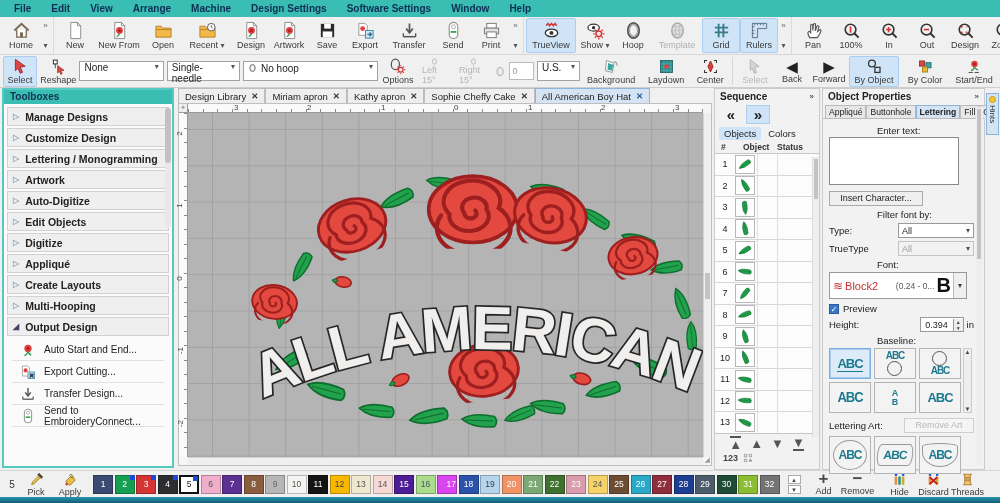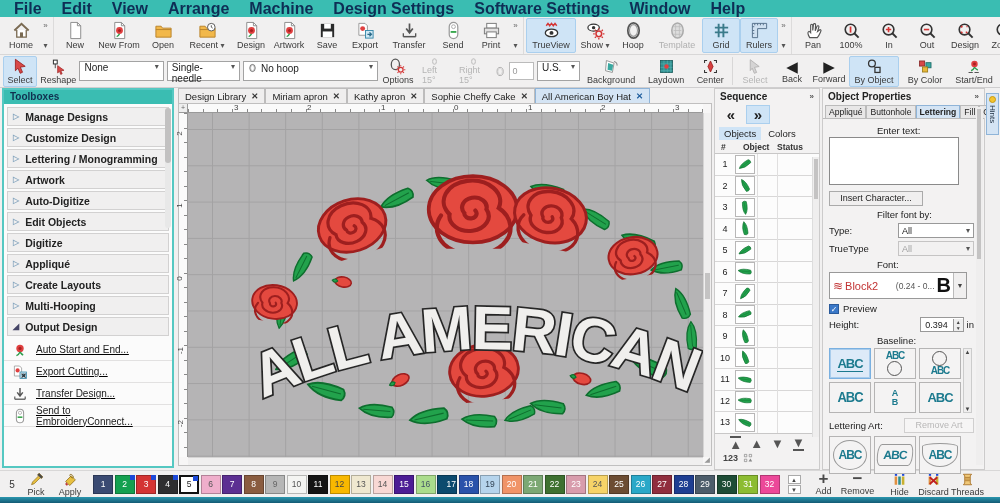--- a/index.html
+++ b/index.html
@@ -1,21 +1,21 @@
 <!DOCTYPE html>
 <html><head>
 <meta charset="utf-8">
 <style>
   * { box-sizing: border-box; margin: 0; padding: 0; }
   html,body { width:1000px; height:503px; overflow:hidden; font-family:"Liberation Sans",sans-serif; background:#f1f0f0; }
   .ni { pointer-events:none; }
 
   
   #menubar { height:17px; background:#3abdb2; display:flex; align-items:center; padding-left:4px; }
-  .menu-item { font-size:16px; font-weight:bold; color:#0e2e55; padding:1px 10px; cursor:default; }
+  .menu-item { font-size:10px; font-weight:bold; color:#0e2e55; padding:1px 10px; cursor:default; }
 
   
   #toolbar1 { height:38px; background:#f1f0f0; border-bottom:1px solid #d8d7d7; display:flex; align-items:stretch; }
   .tgroup { display:flex; align-items:stretch; border-right:1px solid #dcdbdb; padding:1px 2px; }
   .t1btn { width:38px; display:flex; flex-direction:column; align-items:center; justify-content:center; gap:0px; font-size:9px; color:#3a3a3a; border:1px solid transparent; border-radius:2px; }
   .t1btn.wide { width:50px; }
   .t1btn.hl { background:#cfe4f6; border-color:#aacfee; }
   .t1btn.dis { color:#b0b0b0; }
   .t1btn .ic { width:19px; height:19px; }
   .chev { width:11px; display:flex; flex-direction:column; align-items:center; justify-content:space-between; padding:3px 0; color:#666; font-size:8px; }
@@ -36,21 +36,21 @@
   
   #main { position:relative; height:382px; }
 
   
   #toolbox { position:absolute; left:2px; top:0; width:172px; height:380px; border:2px solid #55c8c2; background:#fbfbfb; overflow:hidden; }
   #toolbox-header { height:14px; background:#3abdb2; color:#10304f; font-size:10px; font-weight:bold; padding:1px 6px; }
   #toolbox-list { padding:3px 3px 0 3px; }
   .tb-item { height:19px; background:#f0efef; border:1px solid #d2d1d1; display:flex; align-items:center; gap:6px; font-size:10.5px; font-weight:bold; color:#222; padding:0 5px; margin-bottom:2px; }
   .tb-item .tri { color:#8aa8c0; font-size:8px; }
   .tb-item.open .tri { color:#446; }
-  #toolbox-sub { padding:1px 0;text-decoration:underline; }
+  #toolbox-sub { padding:1px 8px; }
   .tb-sub { height:22px; display:flex; align-items:center; gap:8px; font-size:10px; color:#222; padding:0 4px 0 8px; border-bottom:1px solid #e2e1e1; }
   .tb-sub .ic { width:16px; height:16px; flex:none; }
   #toolbox-scroll { position:absolute; right:1px; top:18px; width:6px; height:120px; background:#e8e8e8; border-radius:3px; }
   #toolbox-scroll .th { width:6px; height:55px; background:#c2c1c1; border-radius:3px; }
 
   
   #tabs { position:absolute; left:178px; top:0; height:15px; display:flex; }
   .tab { display:flex; align-items:center; gap:5px; font-size:9.5px; color:#222; background:#efeeee; border:1px solid #bdbcbc; border-bottom:none; padding:0 6px; }
   .tab .x { font-size:8.5px; font-weight:bold; color:#333; }
   .tab.active { background:#d4e4f4; border-color:#8fb4d8; }
@@ -1218,21 +1218,21 @@
       </div>
       <div class="swatch" style="background: rgb(248, 216, 212); color: rgb(85, 85, 85);">
         <span>14</span>
       </div>
       <div class="swatch" style="background: #4c1d95; color: rgb(255, 255, 255);">
         <span>15</span>
       </div>
       <div class="swatch" style="background: rgb(171, 220, 140); color: rgb(68, 85, 102);">
         <span>16</span>
       </div>
-      <div class="swatch" style="background: #0c4a6e; color: rgb(255, 255, 255); justify-content: flex-end;">
+      <div class="swatch" style="background: #d946ef; color: rgb(255, 255, 255); justify-content: flex-end;">
         <span>17</span>
       </div>
       <div class="swatch" style="background: rgb(42, 82, 170); color: rgb(255, 255, 255);">
         <span>18</span>
       </div>
       <div class="swatch" style="background: rgb(182, 212, 236); color: rgb(51, 68, 85);">
         <span>19</span>
       </div>
       <div class="swatch" style="background: rgb(240, 148, 104); color: rgb(255, 255, 255);">
         <span>20</span>
@@ -1263,21 +1263,21 @@
       </div>
       <div class="swatch" style="background: rgb(76, 92, 106); color: rgb(255, 255, 255);">
         <span>29</span>
       </div>
       <div class="swatch" style="background: rgb(30, 76, 54); color: rgb(255, 255, 255);">
         <span>30</span>
       </div>
       <div class="swatch" style="background: rgb(140, 188, 50); color: rgb(255, 255, 255);">
         <span>31</span>
       </div>
-      <div class="swatch" style="background: #ec4899; color: rgb(255, 255, 255);">
+      <div class="swatch" style="background: #737373; color: rgb(255, 255, 255);">
         <span>32</span>
       </div>
     </div>
   <div id="pal-spin">
       <span>▲</span>
       <span>▼</span>
     </div>
   <div class="bbtn">
       <span class="bigglyph">+</span>
       <span>Add</span>

